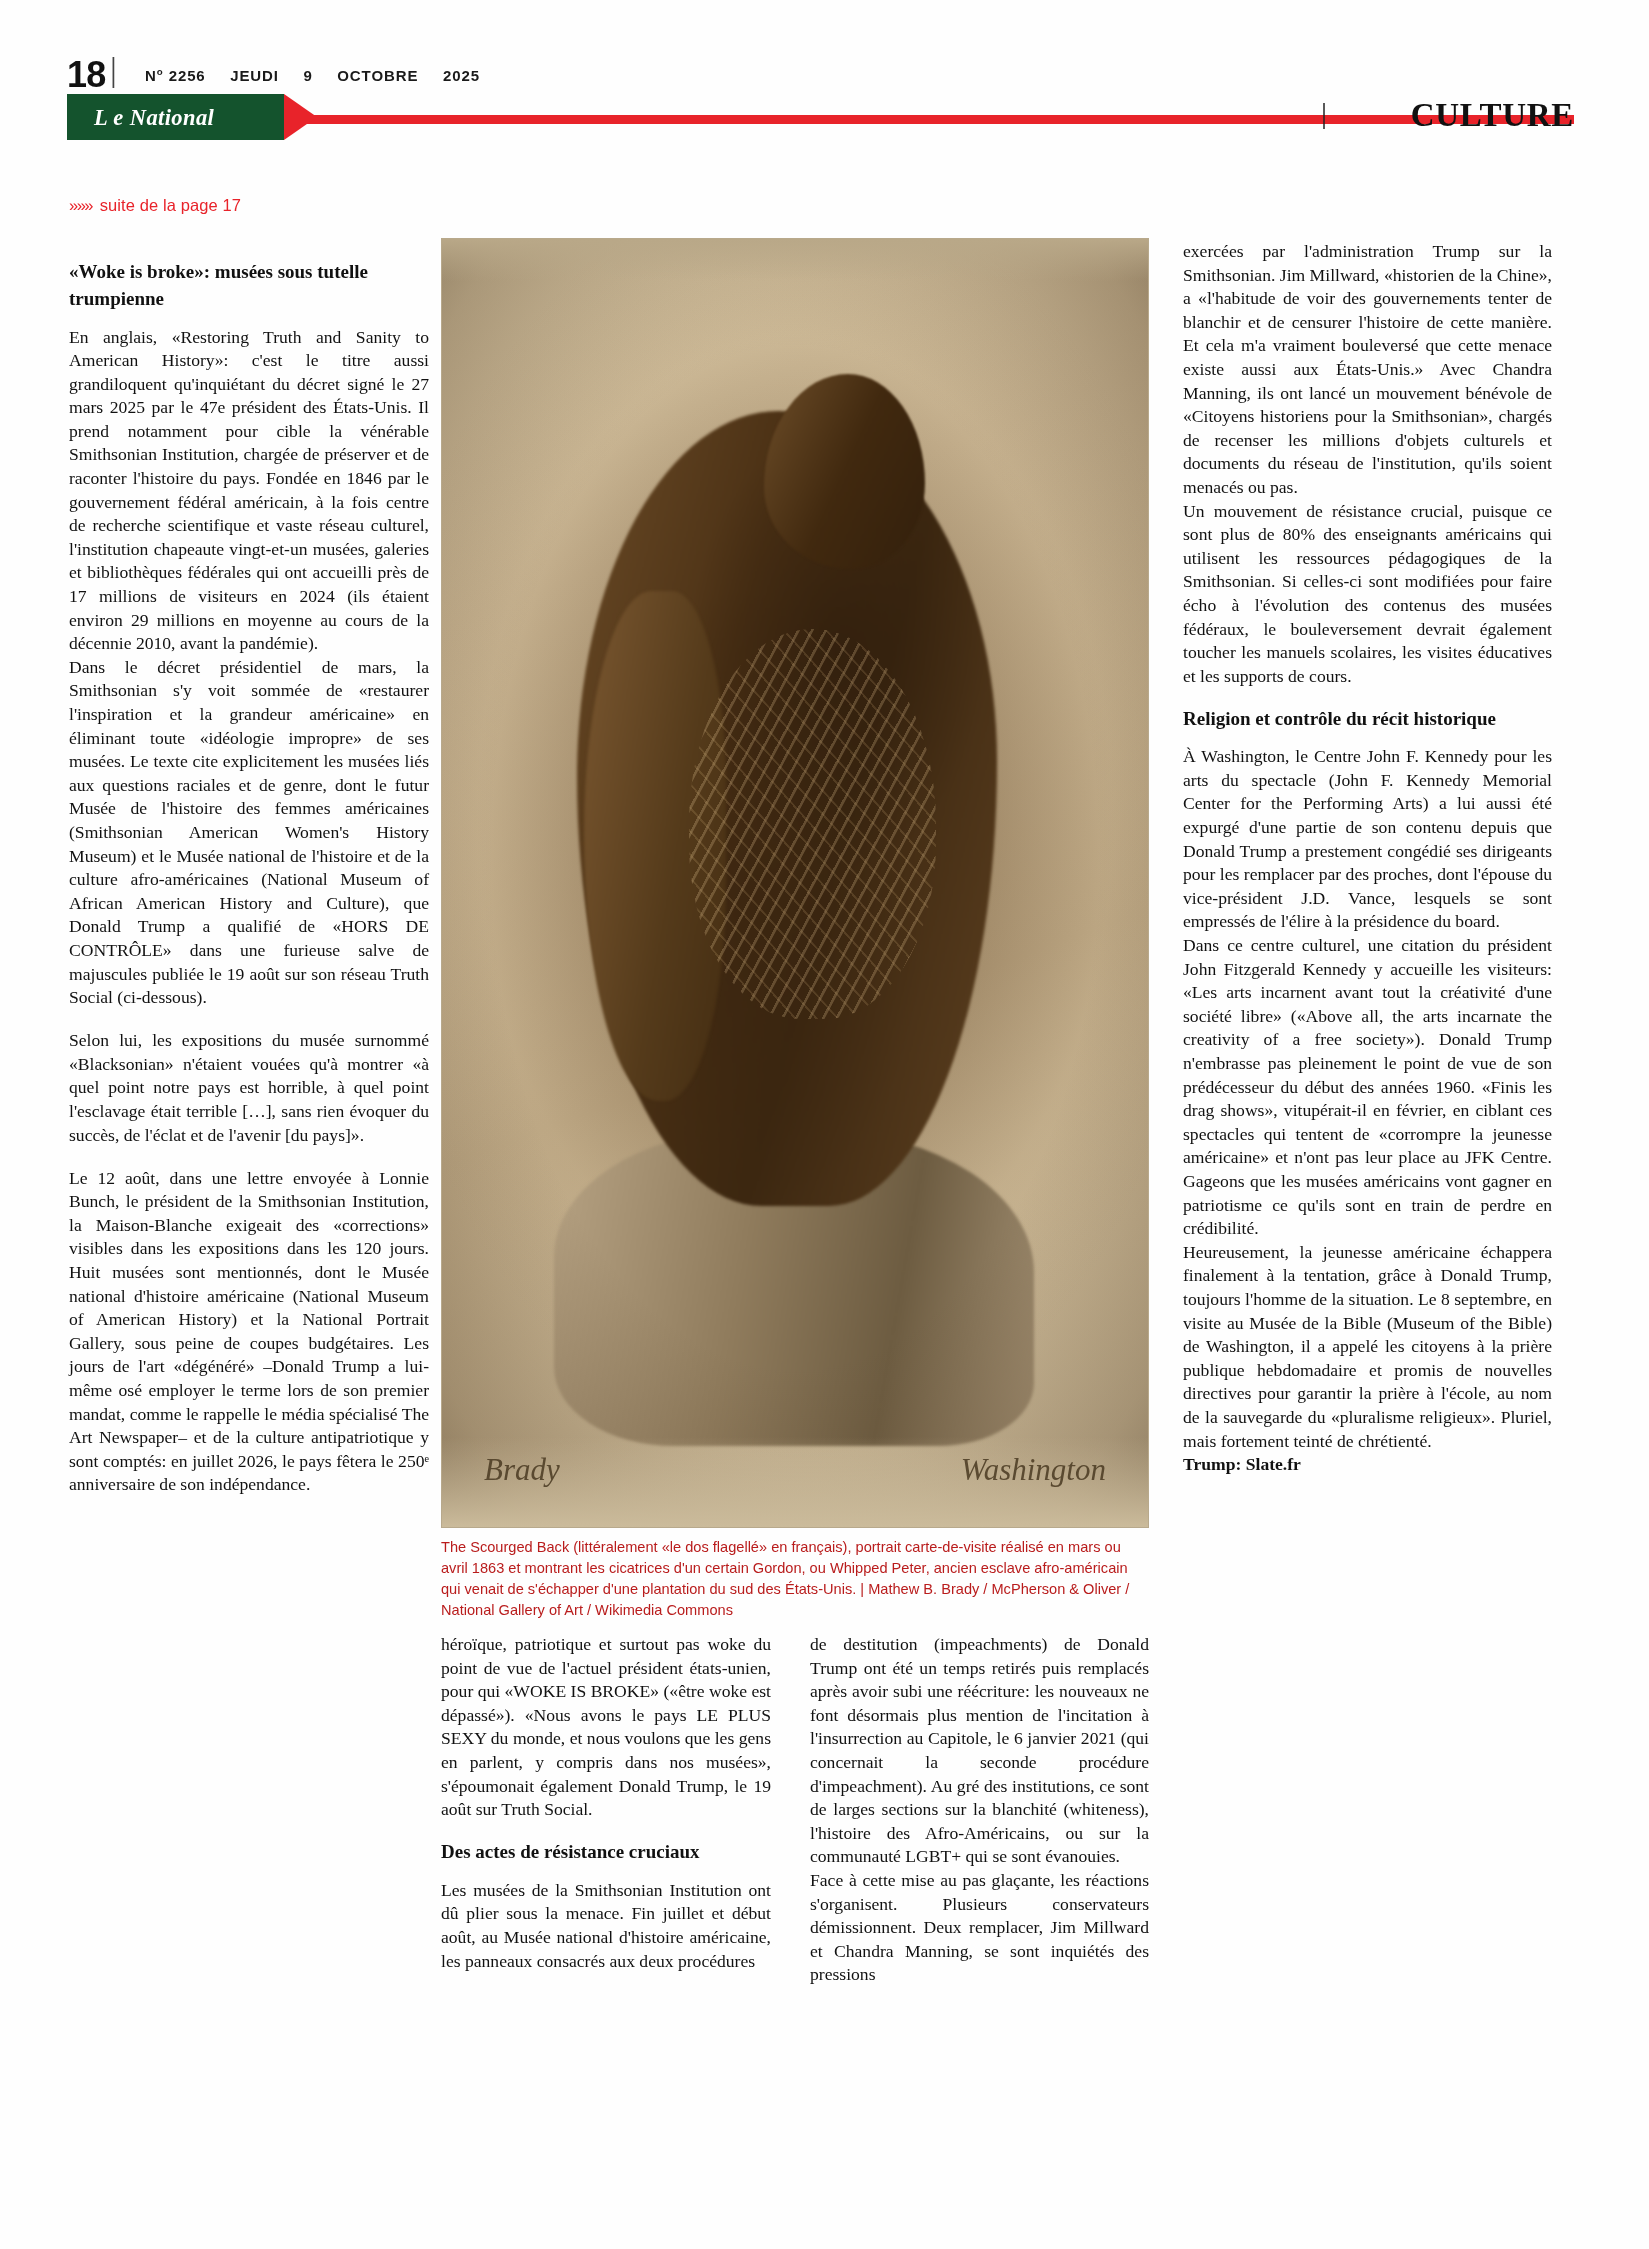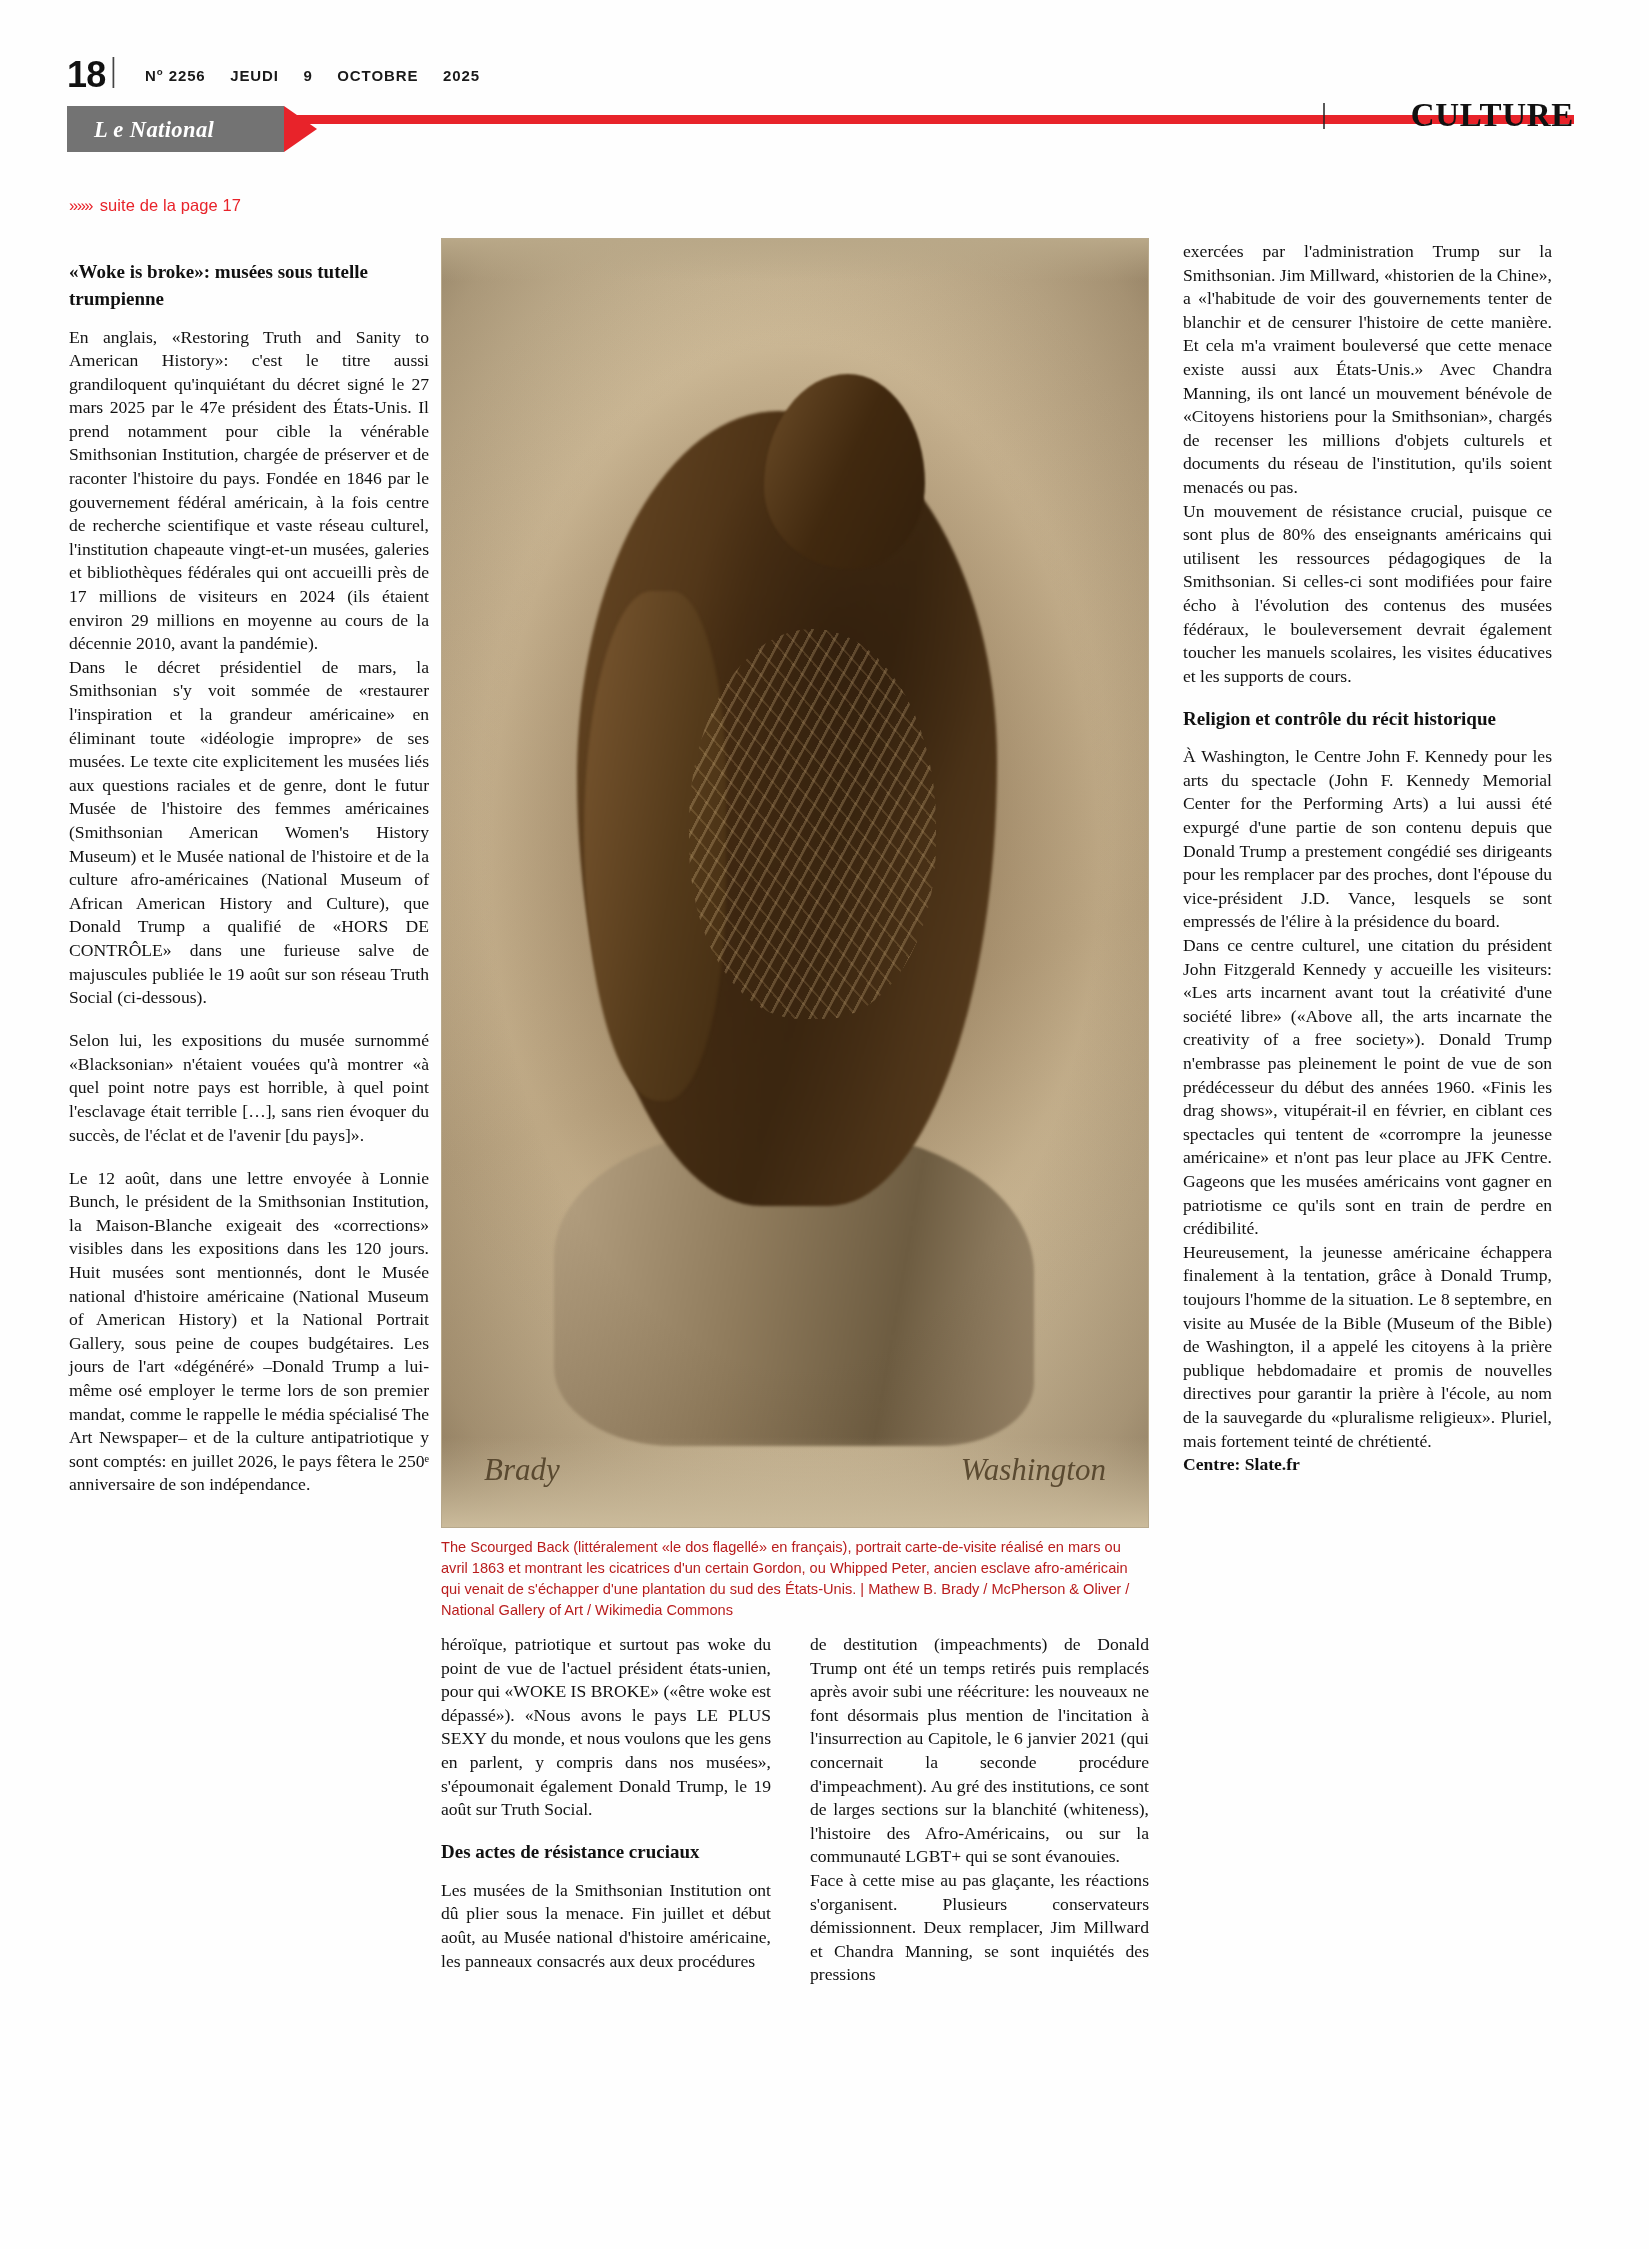--- a/index.html
+++ b/index.html
@@ -64,24 +64,24 @@
   }
   .redbar {
     position: absolute;
     left: 0; top: 21px;
     width: 1507px;
     height: 9px;
     background: #e8232a;
   }
   .nameplate {
     position: absolute;
-    left: 0; top: 12px;
+    left: 0; top: 0;
     width: 217px;
     height: 46px;
-    background: #737373;
+    background: #14532d;
   }
   .nameplate:after {
     content: "";
     position: absolute;
     right: -33px; top: 0;
     width: 0; height: 0;
     border-left: 33px solid #e8232a;
     border-top: 23px solid transparent;
     border-bottom: 23px solid transparent;
   }
@@ -331,17 +331,17 @@
     <p>Face à cette mise au pas glaçante, les réactions s'organisent. Plusieurs conservateurs démissionnent. Deux remplacer, Jim Millward et Chandra Manning, se sont inquiétés des pressions</p>
   </div>
 
   <div class="col" id="col-right">
     <p>exercées par l'administration Trump sur la Smithsonian. Jim Millward, «historien de la Chine», a «l'habitude de voir des gouvernements tenter de blanchir et de censurer l'histoire de cette manière. Et cela m'a vraiment bouleversé que cette menace existe aussi aux États-Unis.» Avec Chandra Manning, ils ont lancé un mouvement bénévole de «Citoyens historiens pour la Smithsonian», chargés de recenser les millions d'objets culturels et documents du réseau de l'institution, qu'ils soient menacés ou pas.</p>
     <p>Un mouvement de résistance crucial, puisque ce sont plus de 80% des enseignants américains qui utilisent les ressources pédagogiques de la Smithsonian. Si celles-ci sont modifiées pour faire écho à l'évolution des contenus des musées fédéraux, le bouleversement devrait également toucher les manuels scolaires, les visites éducatives et les supports de cours.</p>
     <h2 class="sub">Religion et contrôle du récit historique</h2>
     <p>À Washington, le Centre John F. Kennedy pour les arts du spectacle (John F. Kennedy Memorial Center for the Performing Arts) a lui aussi été expurgé d'une partie de son contenu depuis que Donald Trump a prestement congédié ses dirigeants pour les remplacer par des proches, dont l'épouse du vice-président J.D. Vance, lesquels se sont empressés de l'élire à la présidence du board.</p>
     <p>Dans ce centre culturel, une citation du président John Fitzgerald Kennedy y accueille les visiteurs: «Les arts incarnent avant tout la créativité d'une société libre» («Above all, the arts incarnate the creativity of a free society»). Donald Trump n'embrasse pas pleinement le point de vue de son prédécesseur du début des années 1960. «Finis les drag shows», vitupérait-il en février, en ciblant ces spectacles qui tentent de «corrompre la jeunesse américaine» et n'ont pas leur place au JFK Centre. Gageons que les musées américains vont gagner en patriotisme ce qu'ils sont en train de perdre en crédibilité.</p>
     <p>Heureusement, la jeunesse américaine échappera finalement à la tentation, grâce à Donald Trump, toujours l'homme de la situation. Le 8 septembre, en visite au Musée de la Bible (Museum of the Bible) de Washington, il a appelé les citoyens à la prière publique hebdomadaire et promis de nouvelles directives pour garantir la prière à l'école, au nom de la sauvegarde du «pluralisme religieux». Pluriel, mais fortement teinté de chrétienté.</p>
-    <p class="source">Centre: Slate.fr</p>
+    <p class="source">Trump: Slate.fr</p>
   </div>
 
 </div>
 
 
 </body></html>

